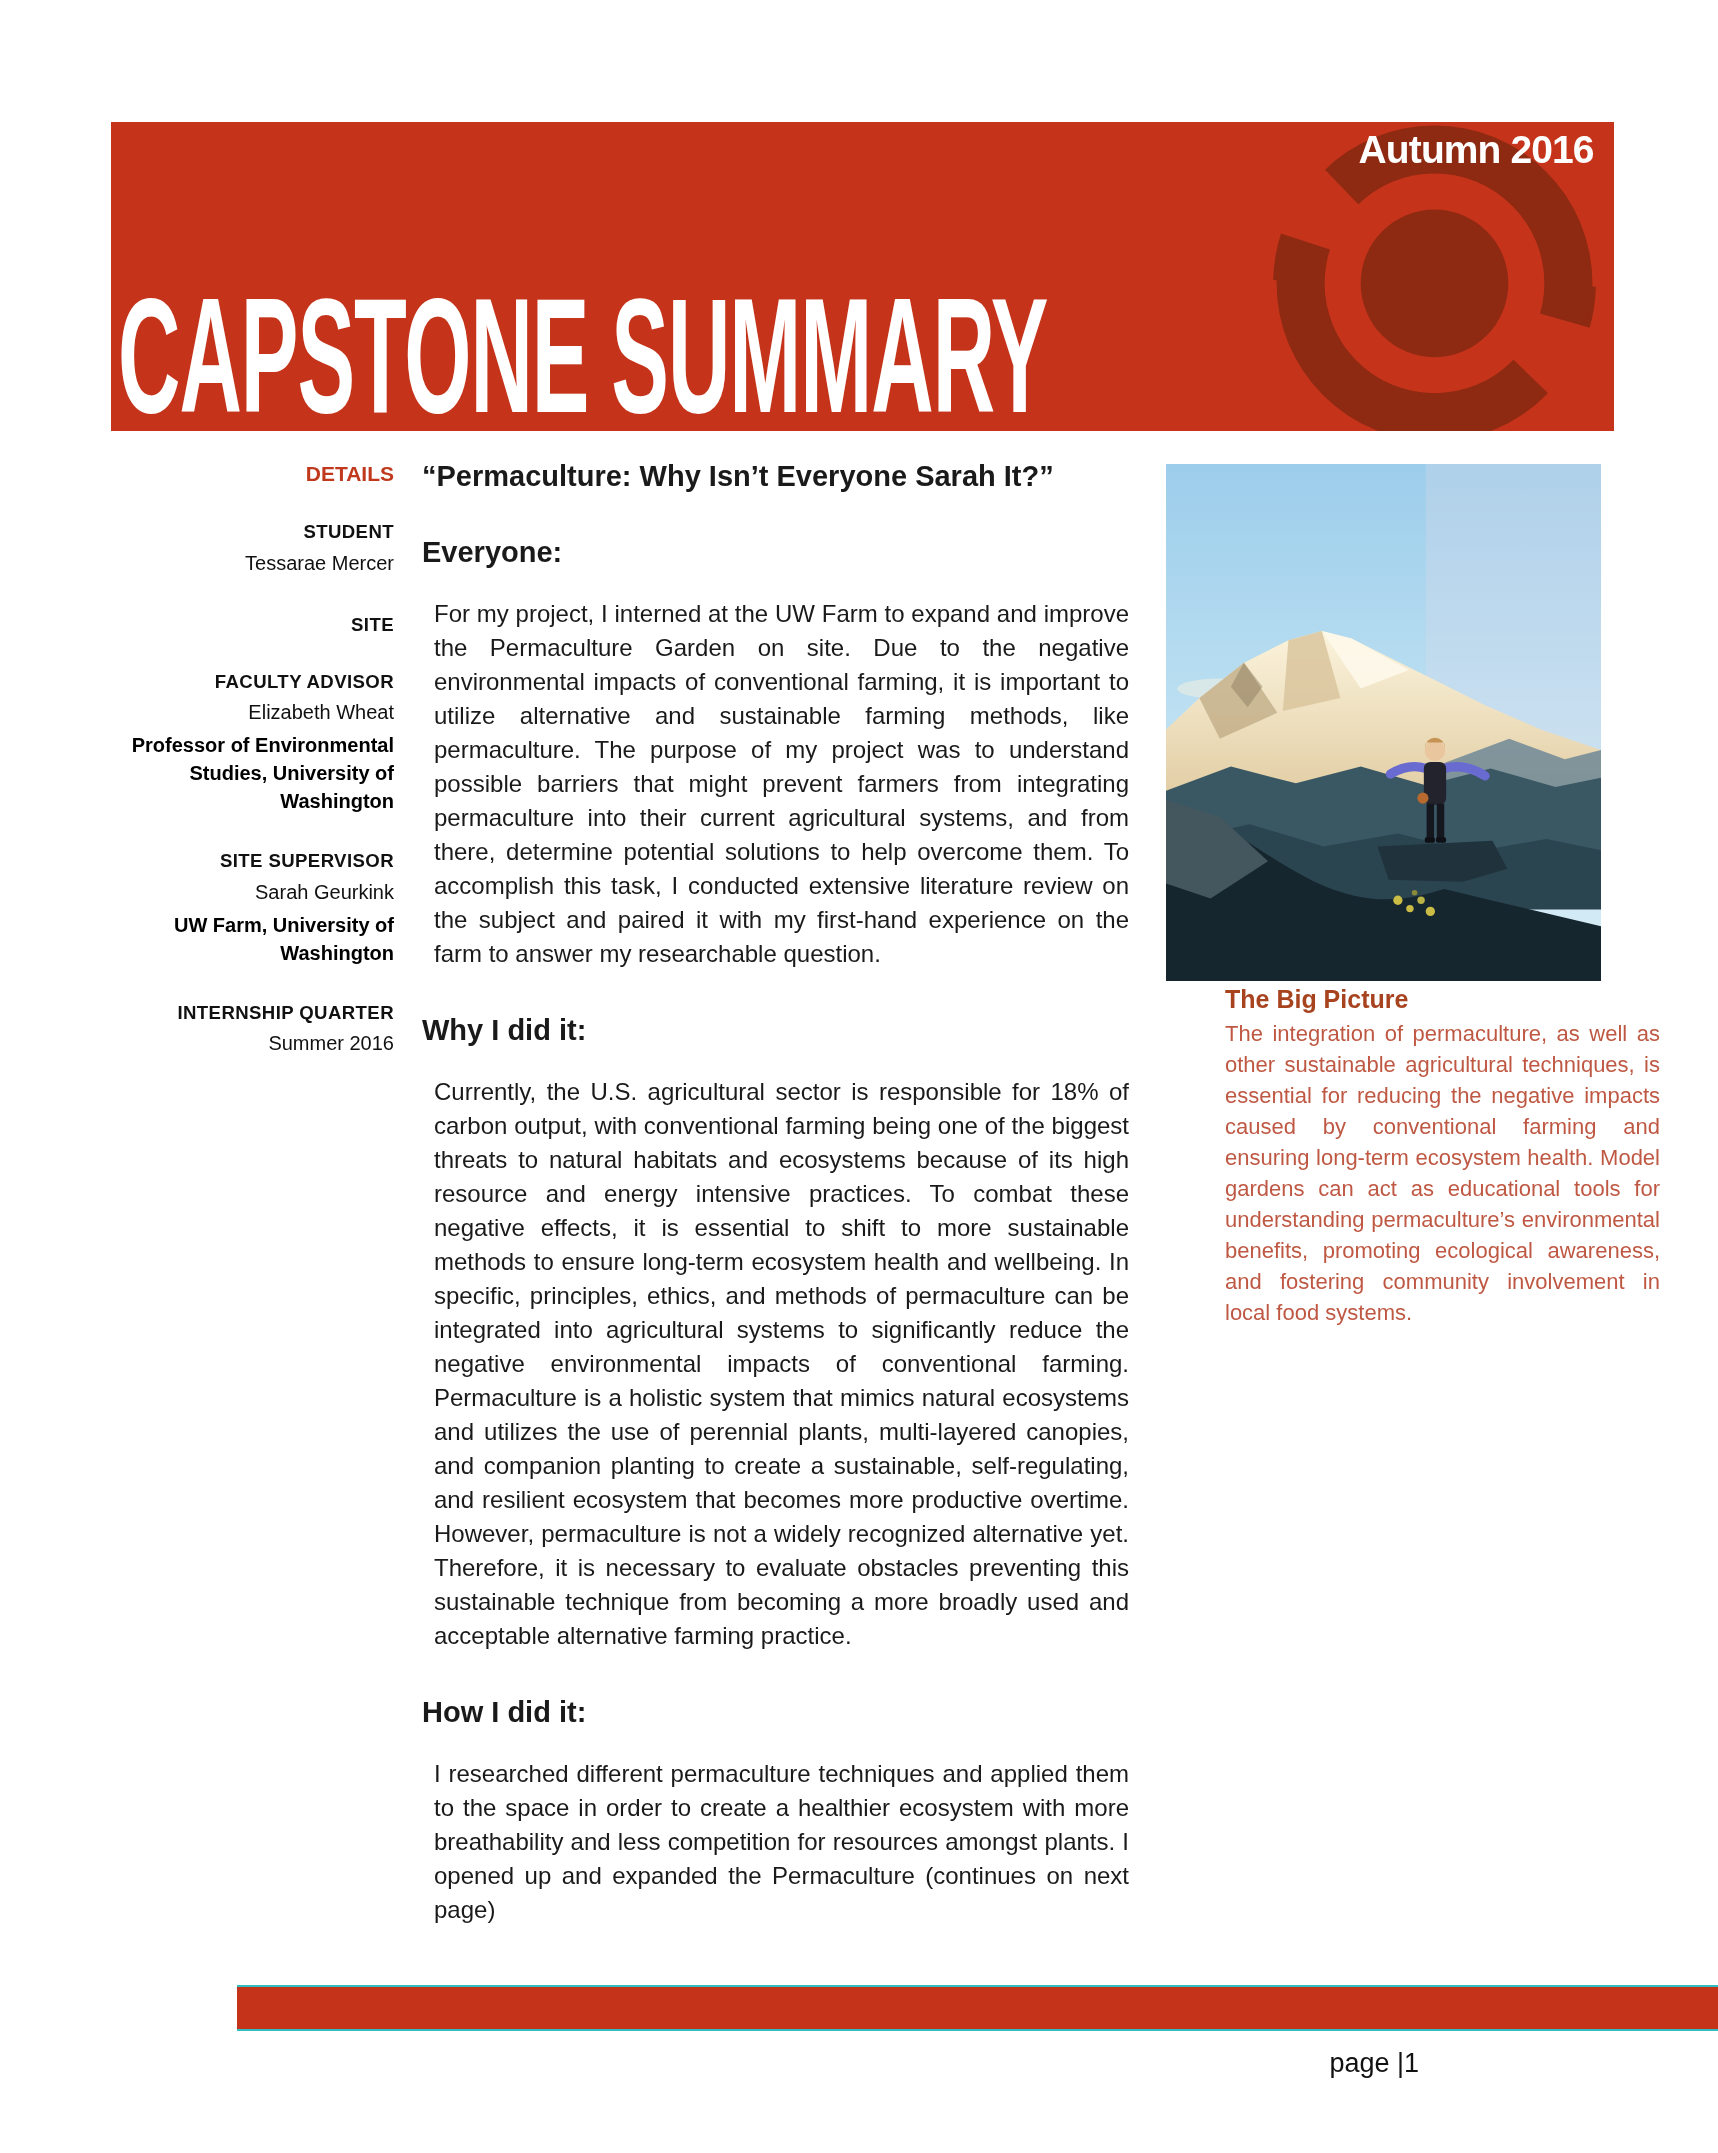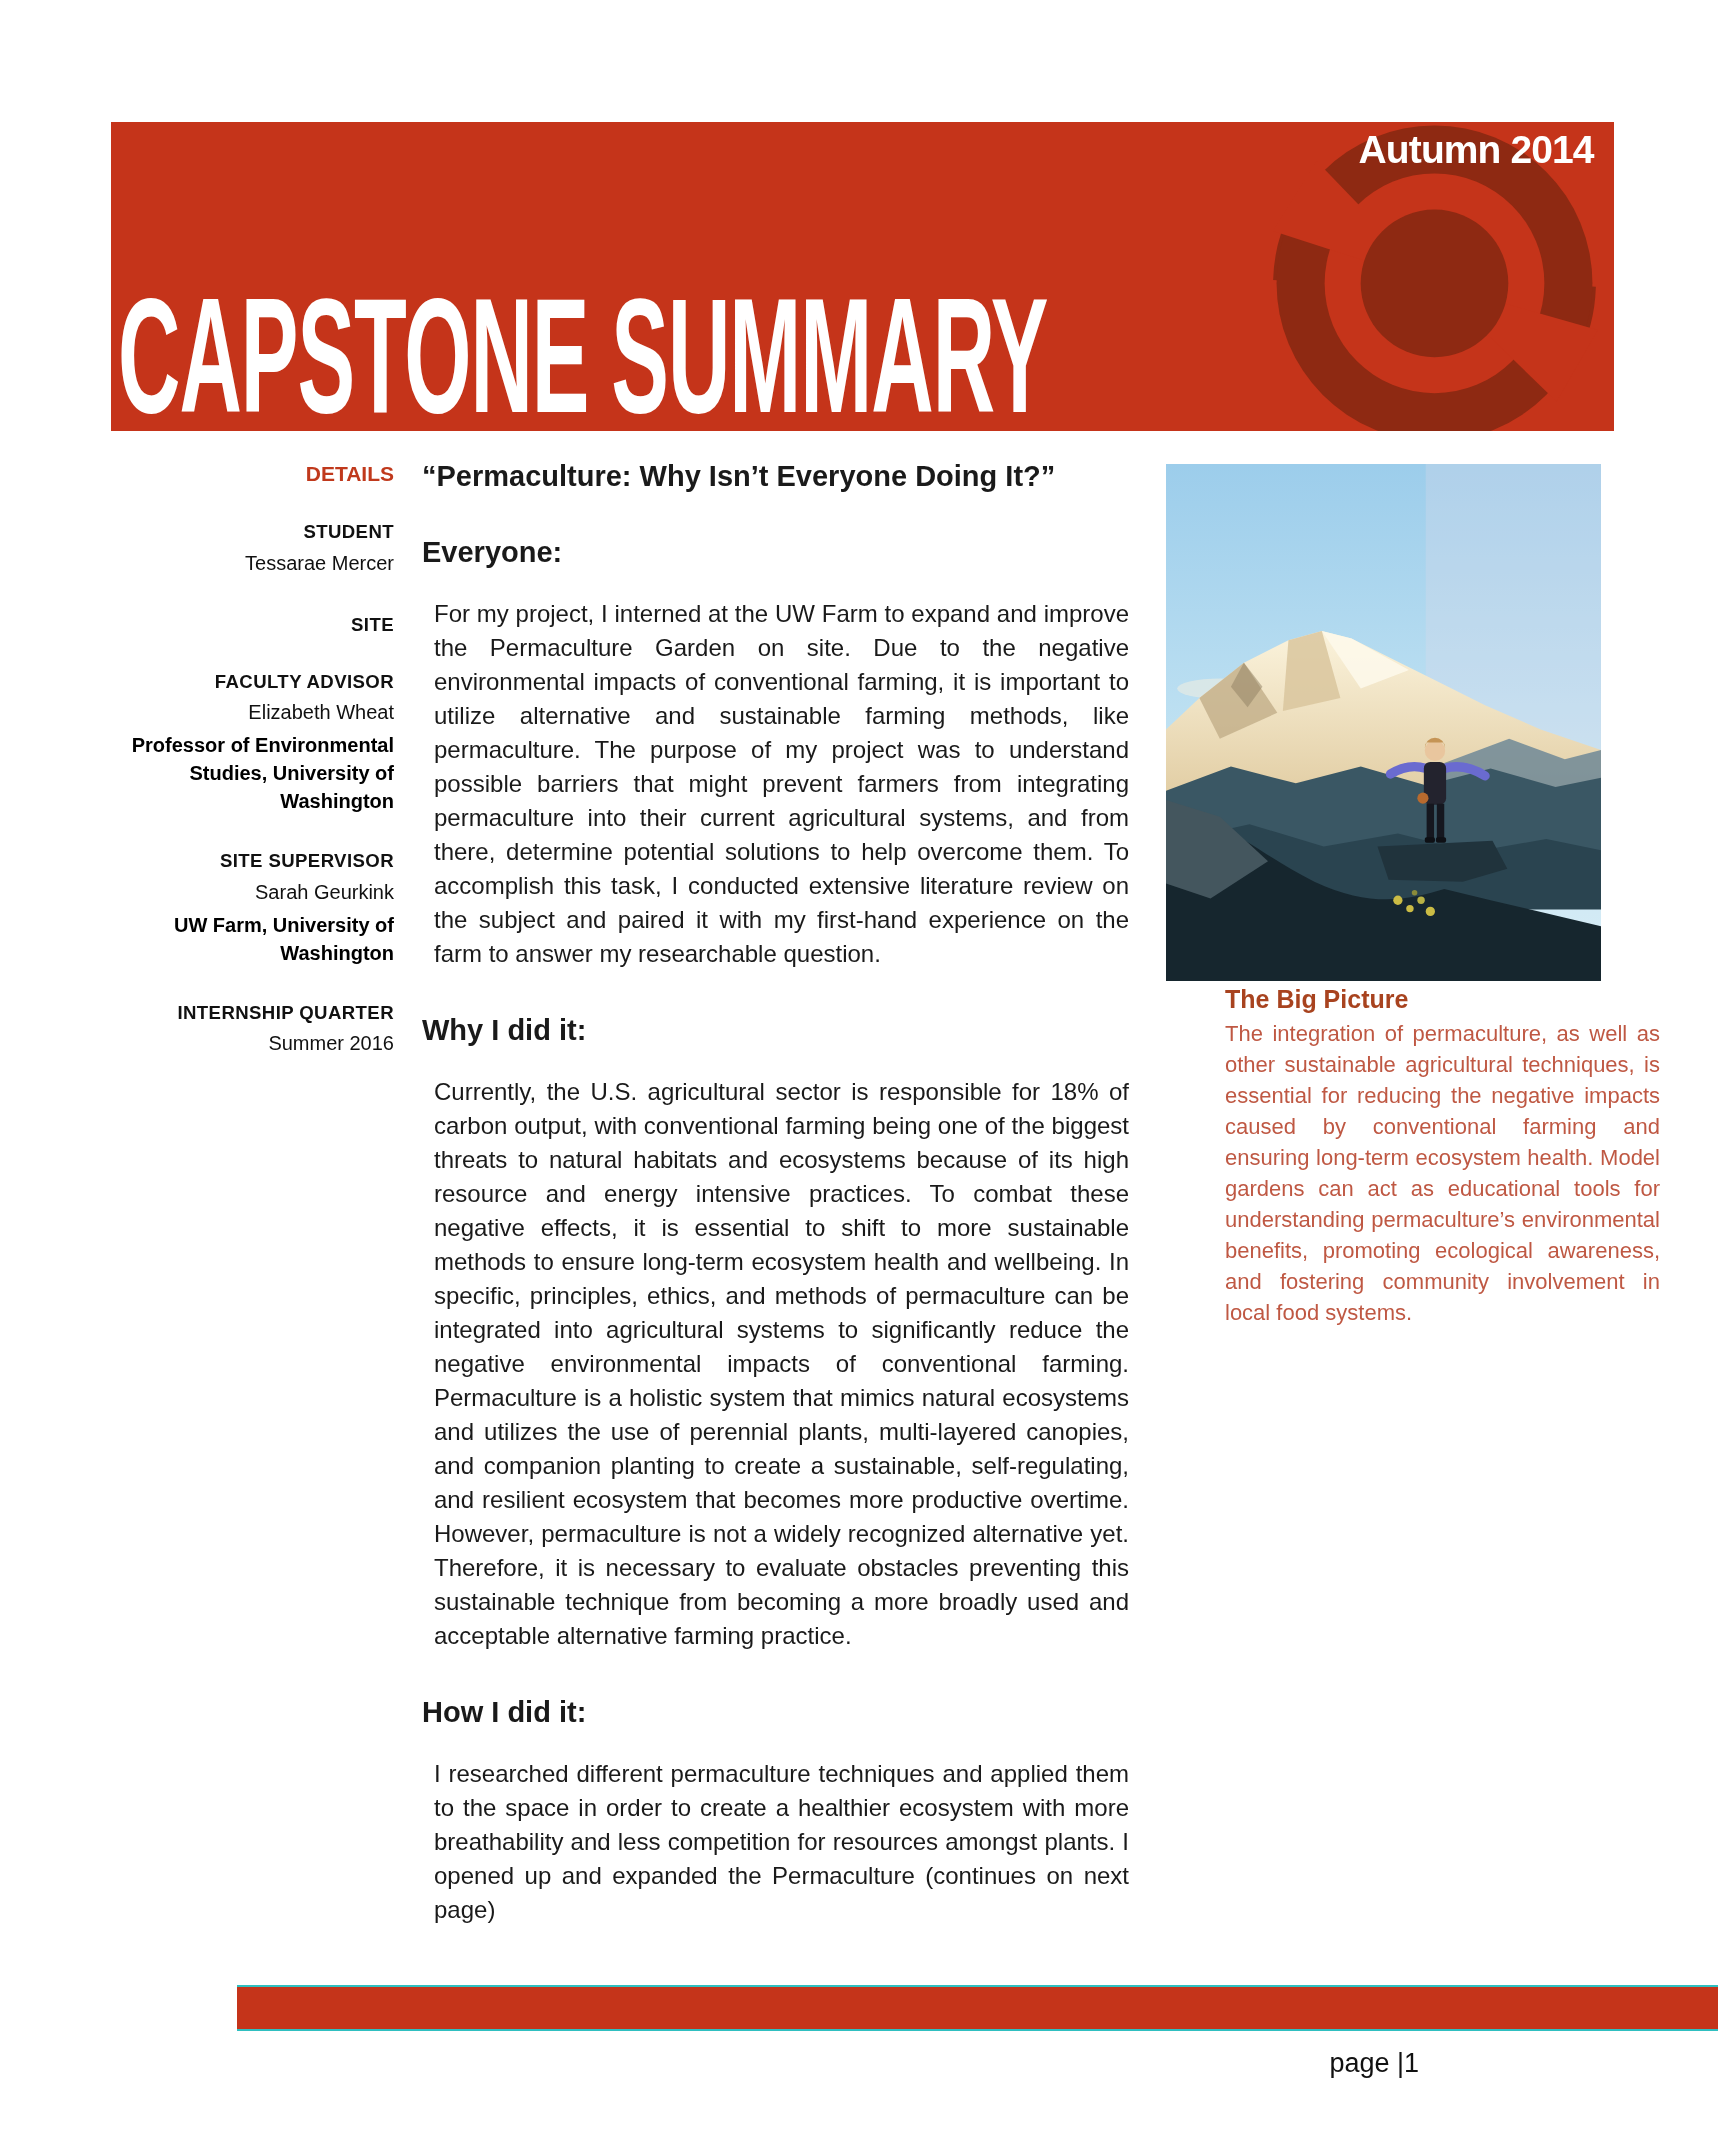--- a/index.html
+++ b/index.html
@@ -166,21 +166,21 @@
 
         <circle cx="100" cy="94" r="92" fill="#8E2912"></circle>
         <circle cx="100" cy="94" r="64" fill="#C5341A"></circle>
 
         <path d="M100,94 L196,70 L196,118 Z" fill="#C5341A" transform="rotate(-148 100 94)"></path>
         <path d="M100,94 L196,70 L196,118 Z" fill="#C5341A" transform="rotate(30 100 94)"></path>
 
         <circle cx="100" cy="94" r="43" fill="#8E2912"></circle>
       </g>
     </svg>
-    <div class="banner-season">Autumn 2014</div>
+    <div class="banner-season">Autumn 2016</div>
     <div class="banner-title">CAPSTONE SUMMARY</div>
   </div>
 
   <div class="details">
     <div class="details-heading">DETAILS</div>
 
     <div class="field">
       <div class="f-label">STUDENT</div>
       <div class="f-value">Tessarae Mercer</div>
 
@@ -204,21 +204,21 @@
     </div>
 
     <div class="field">
       <div class="f-label">INTERNSHIP QUARTER</div>
       <div class="f-value">Summer 2016</div>
 
     </div>
   </div>
 
   <div class="article">
-    <div class="art-title">“Permaculture: Why Isn’t Everyone Doing It?”</div>
+    <div class="art-title">“Permaculture: Why Isn’t Everyone Sarah It?”</div>
 
     <div>
       <div class="sec-heading">Everyone:</div>
       <p class="sec-body">For my project, I interned at the UW Farm to expand and improve the Permaculture Garden on site. Due to the negative environmental impacts of conventional farming, it is important to utilize alternative and sustainable farming methods, like permaculture. The purpose of my project was to understand possible barriers that might prevent farmers from integrating permaculture into their current agricultural systems, and from there, determine potential solutions to help overcome them. To accomplish this task, I conducted extensive literature review on the subject and paired it with my first-hand experience on the farm to answer my researchable question.</p>
     </div>
 
     <div>
       <div class="sec-heading">Why I did it:</div>
       <p class="sec-body">Currently, the U.S. agricultural sector is responsible for 18% of carbon output, with conventional farming being one of the biggest threats to natural habitats and ecosystems because of its high resource and energy intensive practices. To combat these negative effects, it is essential to shift to more sustainable methods to ensure long-term ecosystem health and wellbeing. In specific, principles, ethics, and methods of permaculture can be integrated into agricultural systems to significantly reduce the negative environmental impacts of conventional farming. Permaculture is a holistic system that mimics natural ecosystems and utilizes the use of perennial plants, multi-layered canopies, and companion planting to create a sustainable, self-regulating, and resilient ecosystem that becomes more productive overtime. However, permaculture is not a widely recognized alternative yet. Therefore, it is necessary to evaluate obstacles preventing this sustainable technique from becoming a more broadly used and acceptable alternative farming practice.</p>
     </div>

